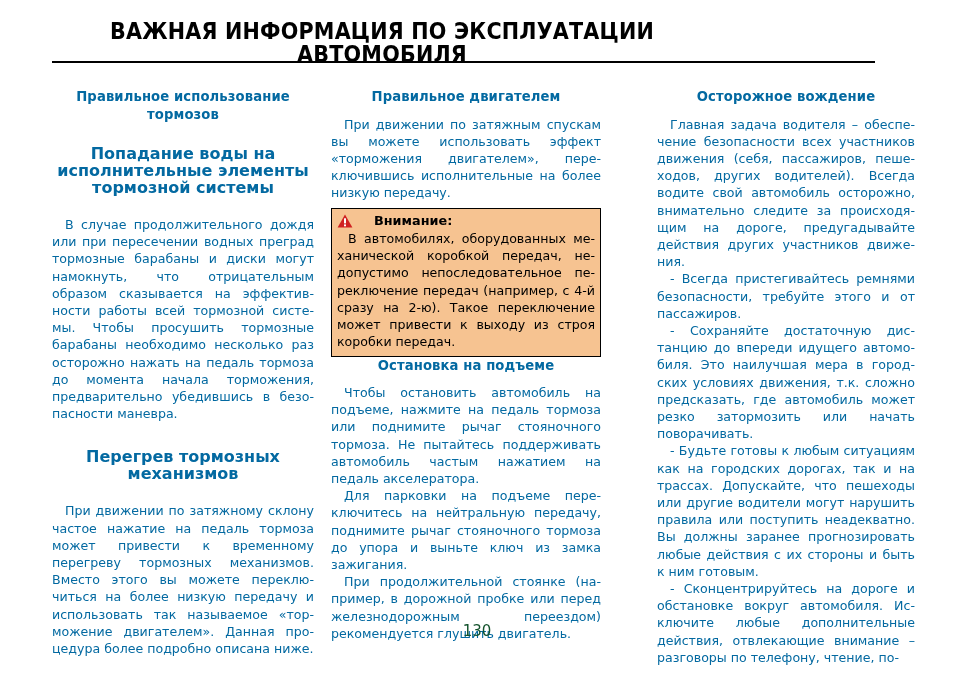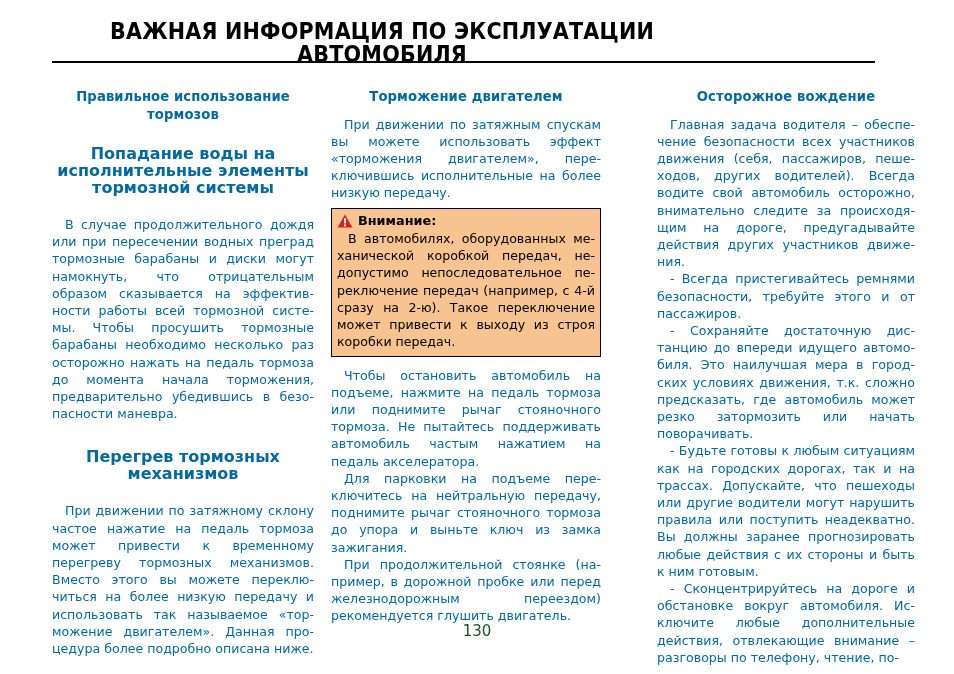--- a/index.html
+++ b/index.html
@@ -100,21 +100,21 @@
     box-sizing: border-box;
     background: #f6c391;
     border: 1.6px solid #000000;
     padding: 4px 5px 6px 5px;
     font-size: 12.6px;
     line-height: 17.2px;
   }
   .warning-head {
     display: flex;
     align-items: center;
-    gap: 5px;
+    gap: 21px;
     font-weight: bold;
     font-size: 12.8px;
     line-height: 16px;
     margin-bottom: 1px;
   }
   .warn-icon {
     width: 16px;
     height: 14px;
     display: inline-block;
     flex: 0 0 auto;
@@ -155,25 +155,26 @@
     <h3 class="sub-title">Попадание воды на исполнительные элементы тормозной системы</h3>
     <div class="sp-16"></div>
     <p class="para">В случае продолжительного дождя или при пересечении водных пре­град тормозные барабаны и диски могут намокнуть, что отрицательным образом сказывается на эффектив­ности работы всей тормозной систе­мы. Чтобы просушить тормозные барабаны необходимо несколько раз осторожно нажать на педаль тормо­за до момента начала торможения, предварительно убедившись в безо­пасности маневра.</p>
     <div class="sp-22"></div>
     <h3 class="sub-title">Перегрев тормозных механизмов</h3>
     <div class="sp-16"></div>
     <p class="para">При движении по затяжному скло­ну частое нажатие на педаль тормо­за может привести к временному перегреву тормозных механизмов. Вместо этого вы можете переклю­читься на более низкую передачу и использовать так называемое «тор­можение двигателем». Данная про­цедура более подробно описана ни­же.</p>
   </div>
 
   <div class="col col-2">
-    <h2 class="sec-title">Торможение двигателем</h2>
+    <h2 class="sec-title">Правильное двигателем</h2>
     <div class="sp-10"></div>
     <p class="para">При движении по затяжным спус­кам вы можете использовать эффект «торможения двигателем», пере­ключившись исполнительные на более низкую передачу.</p>
 
     <div style="height:155px"></div>
+    <h2 class="sec-title">Остановка на подъеме</h2>
     <div class="sp-10"></div>
     <p class="para">Чтобы остановить автомобиль на подъеме, нажмите на педаль тормо­за или поднимите рычаг стояночно­го тормоза. Не пытайтесь поддержи­вать автомобиль частым нажатием на педаль акселератора.</p>
     <p class="para">Для парковки на подъеме пере­ключитесь на нейтральную переда­чу, поднимите рычаг стояночного тормоза до упора и выньте ключ из замка зажигания.</p>
     <p class="para">При продолжительной стоянке (на­пример, в дорожной пробке или пе­ред железнодорожным переездом) рекомендуется глушить двигатель.</p>
   </div>
 
   <div class="warning-box">
     <div class="warning-head">
       <span class="warn-icon">
         <svg width="16" height="14" viewBox="0 0 16 14" xmlns="http://www.w3.org/2000/svg">

